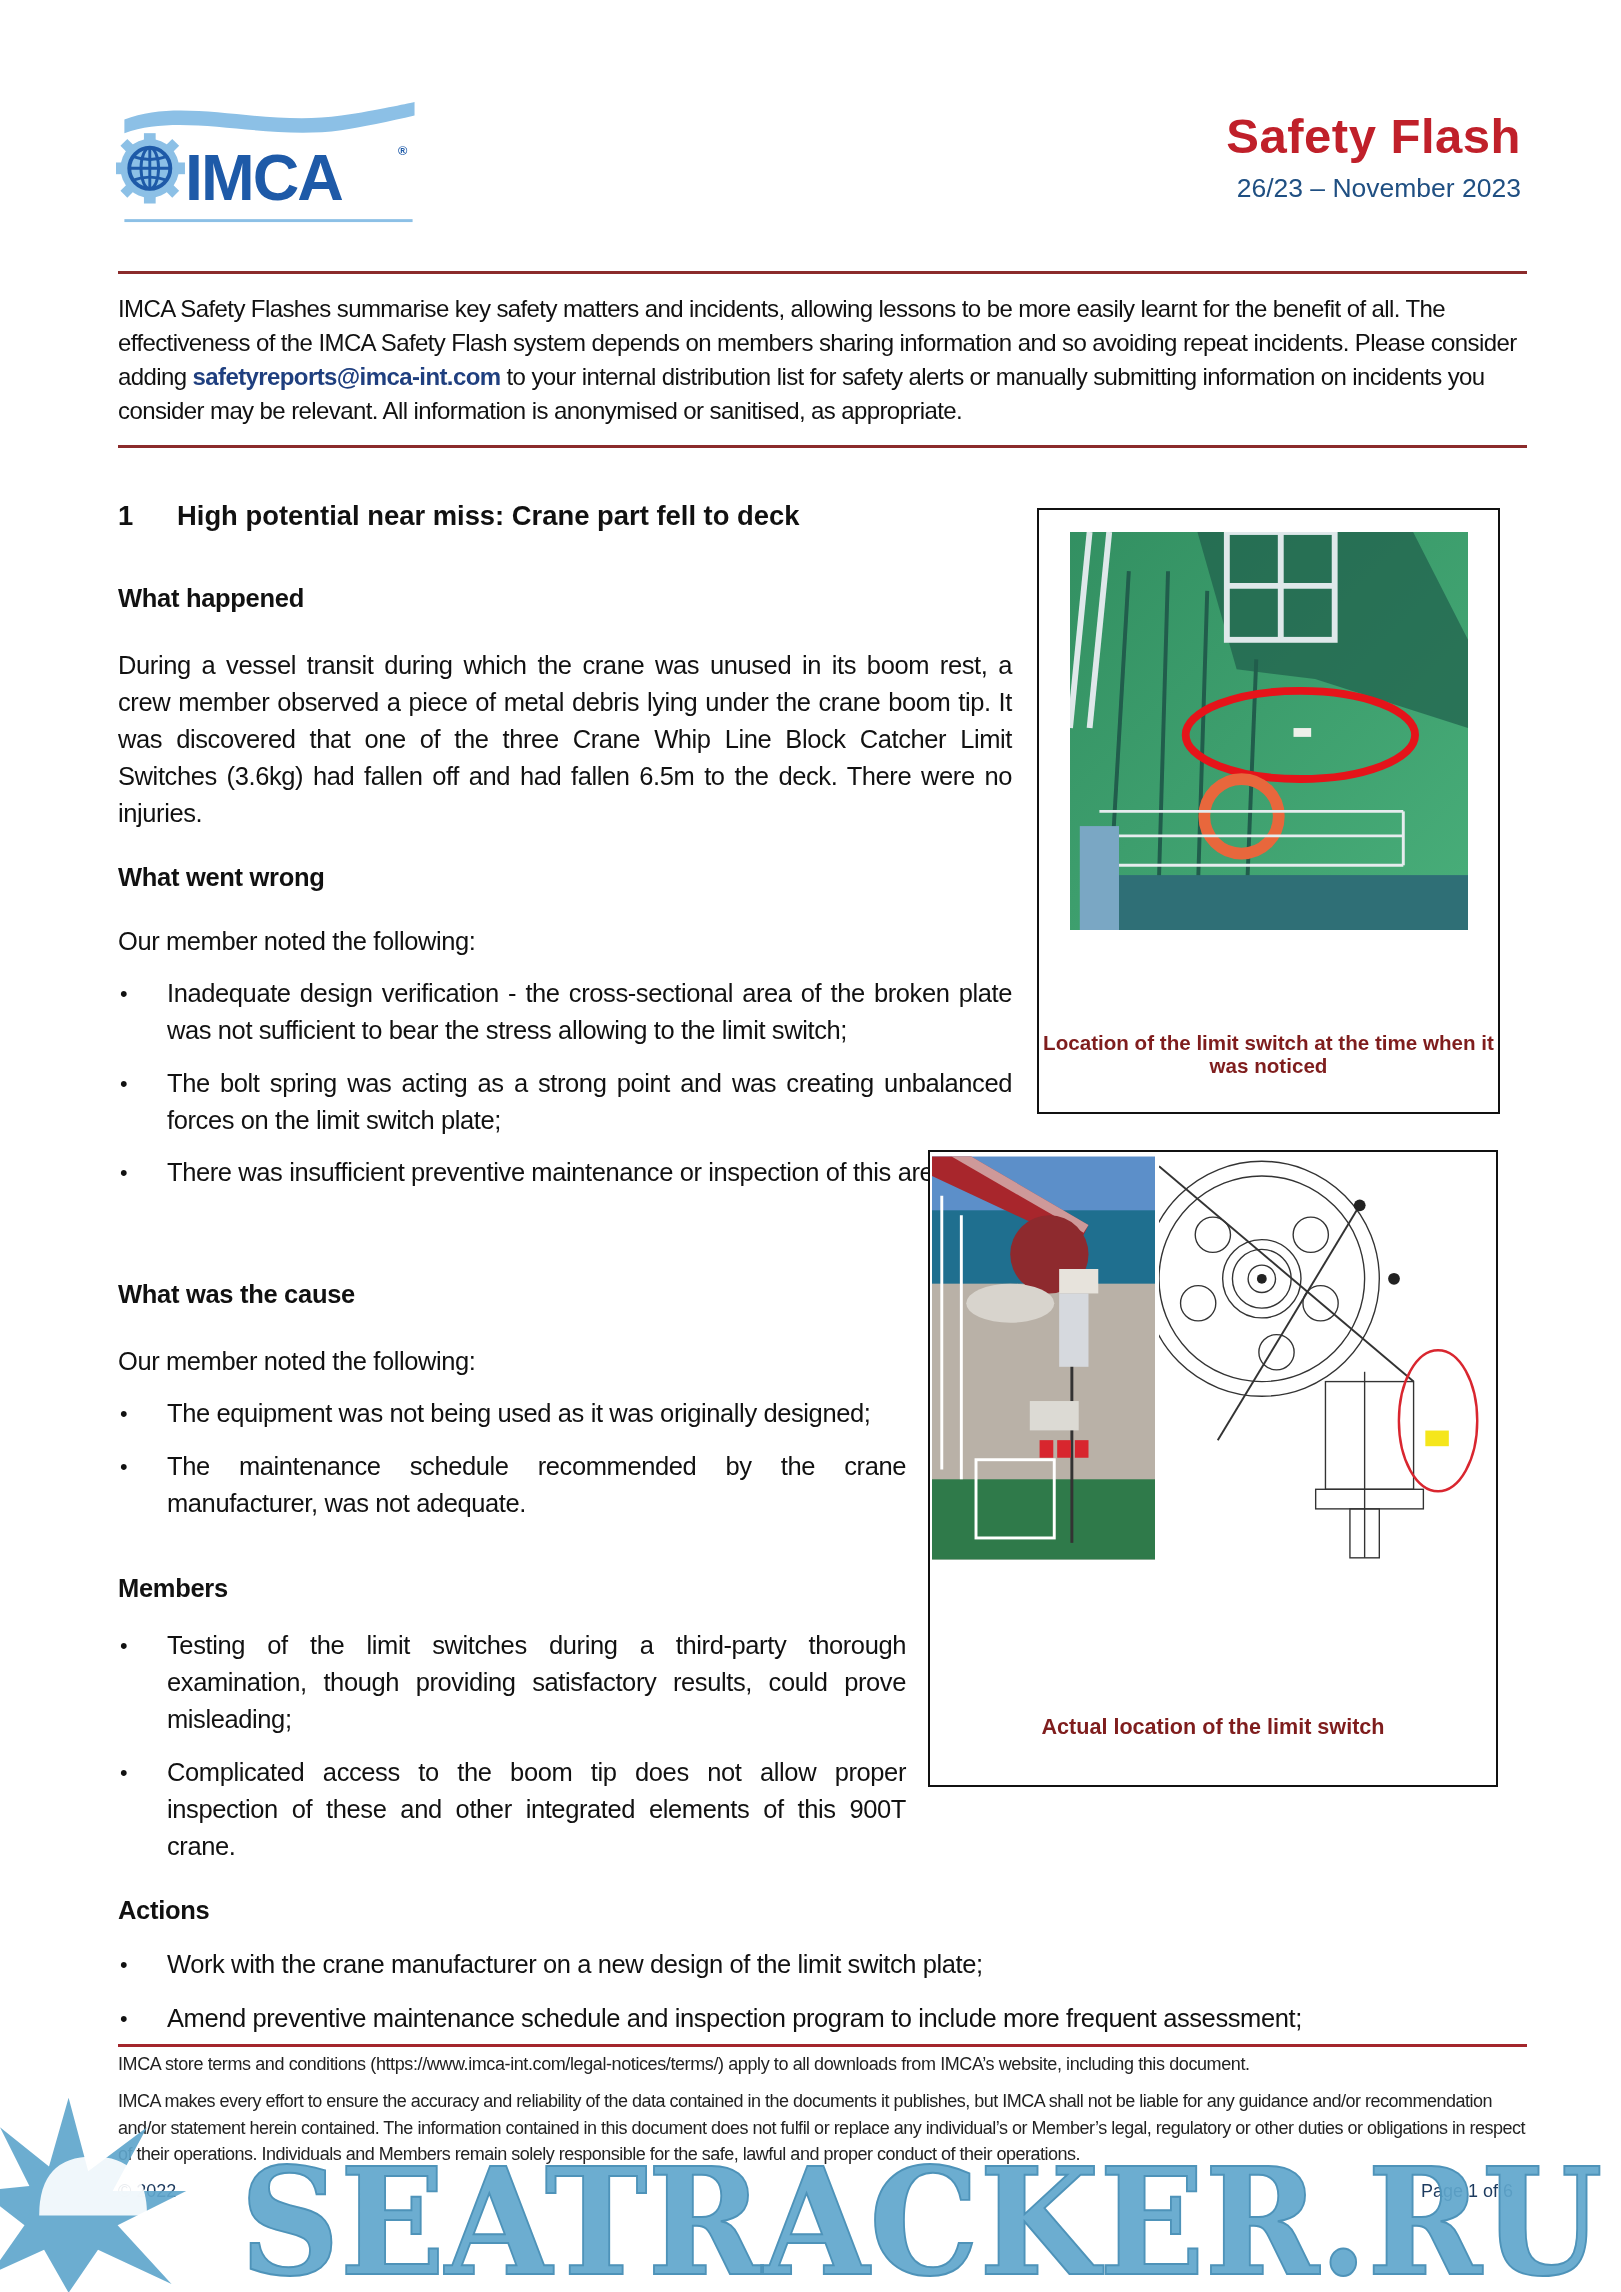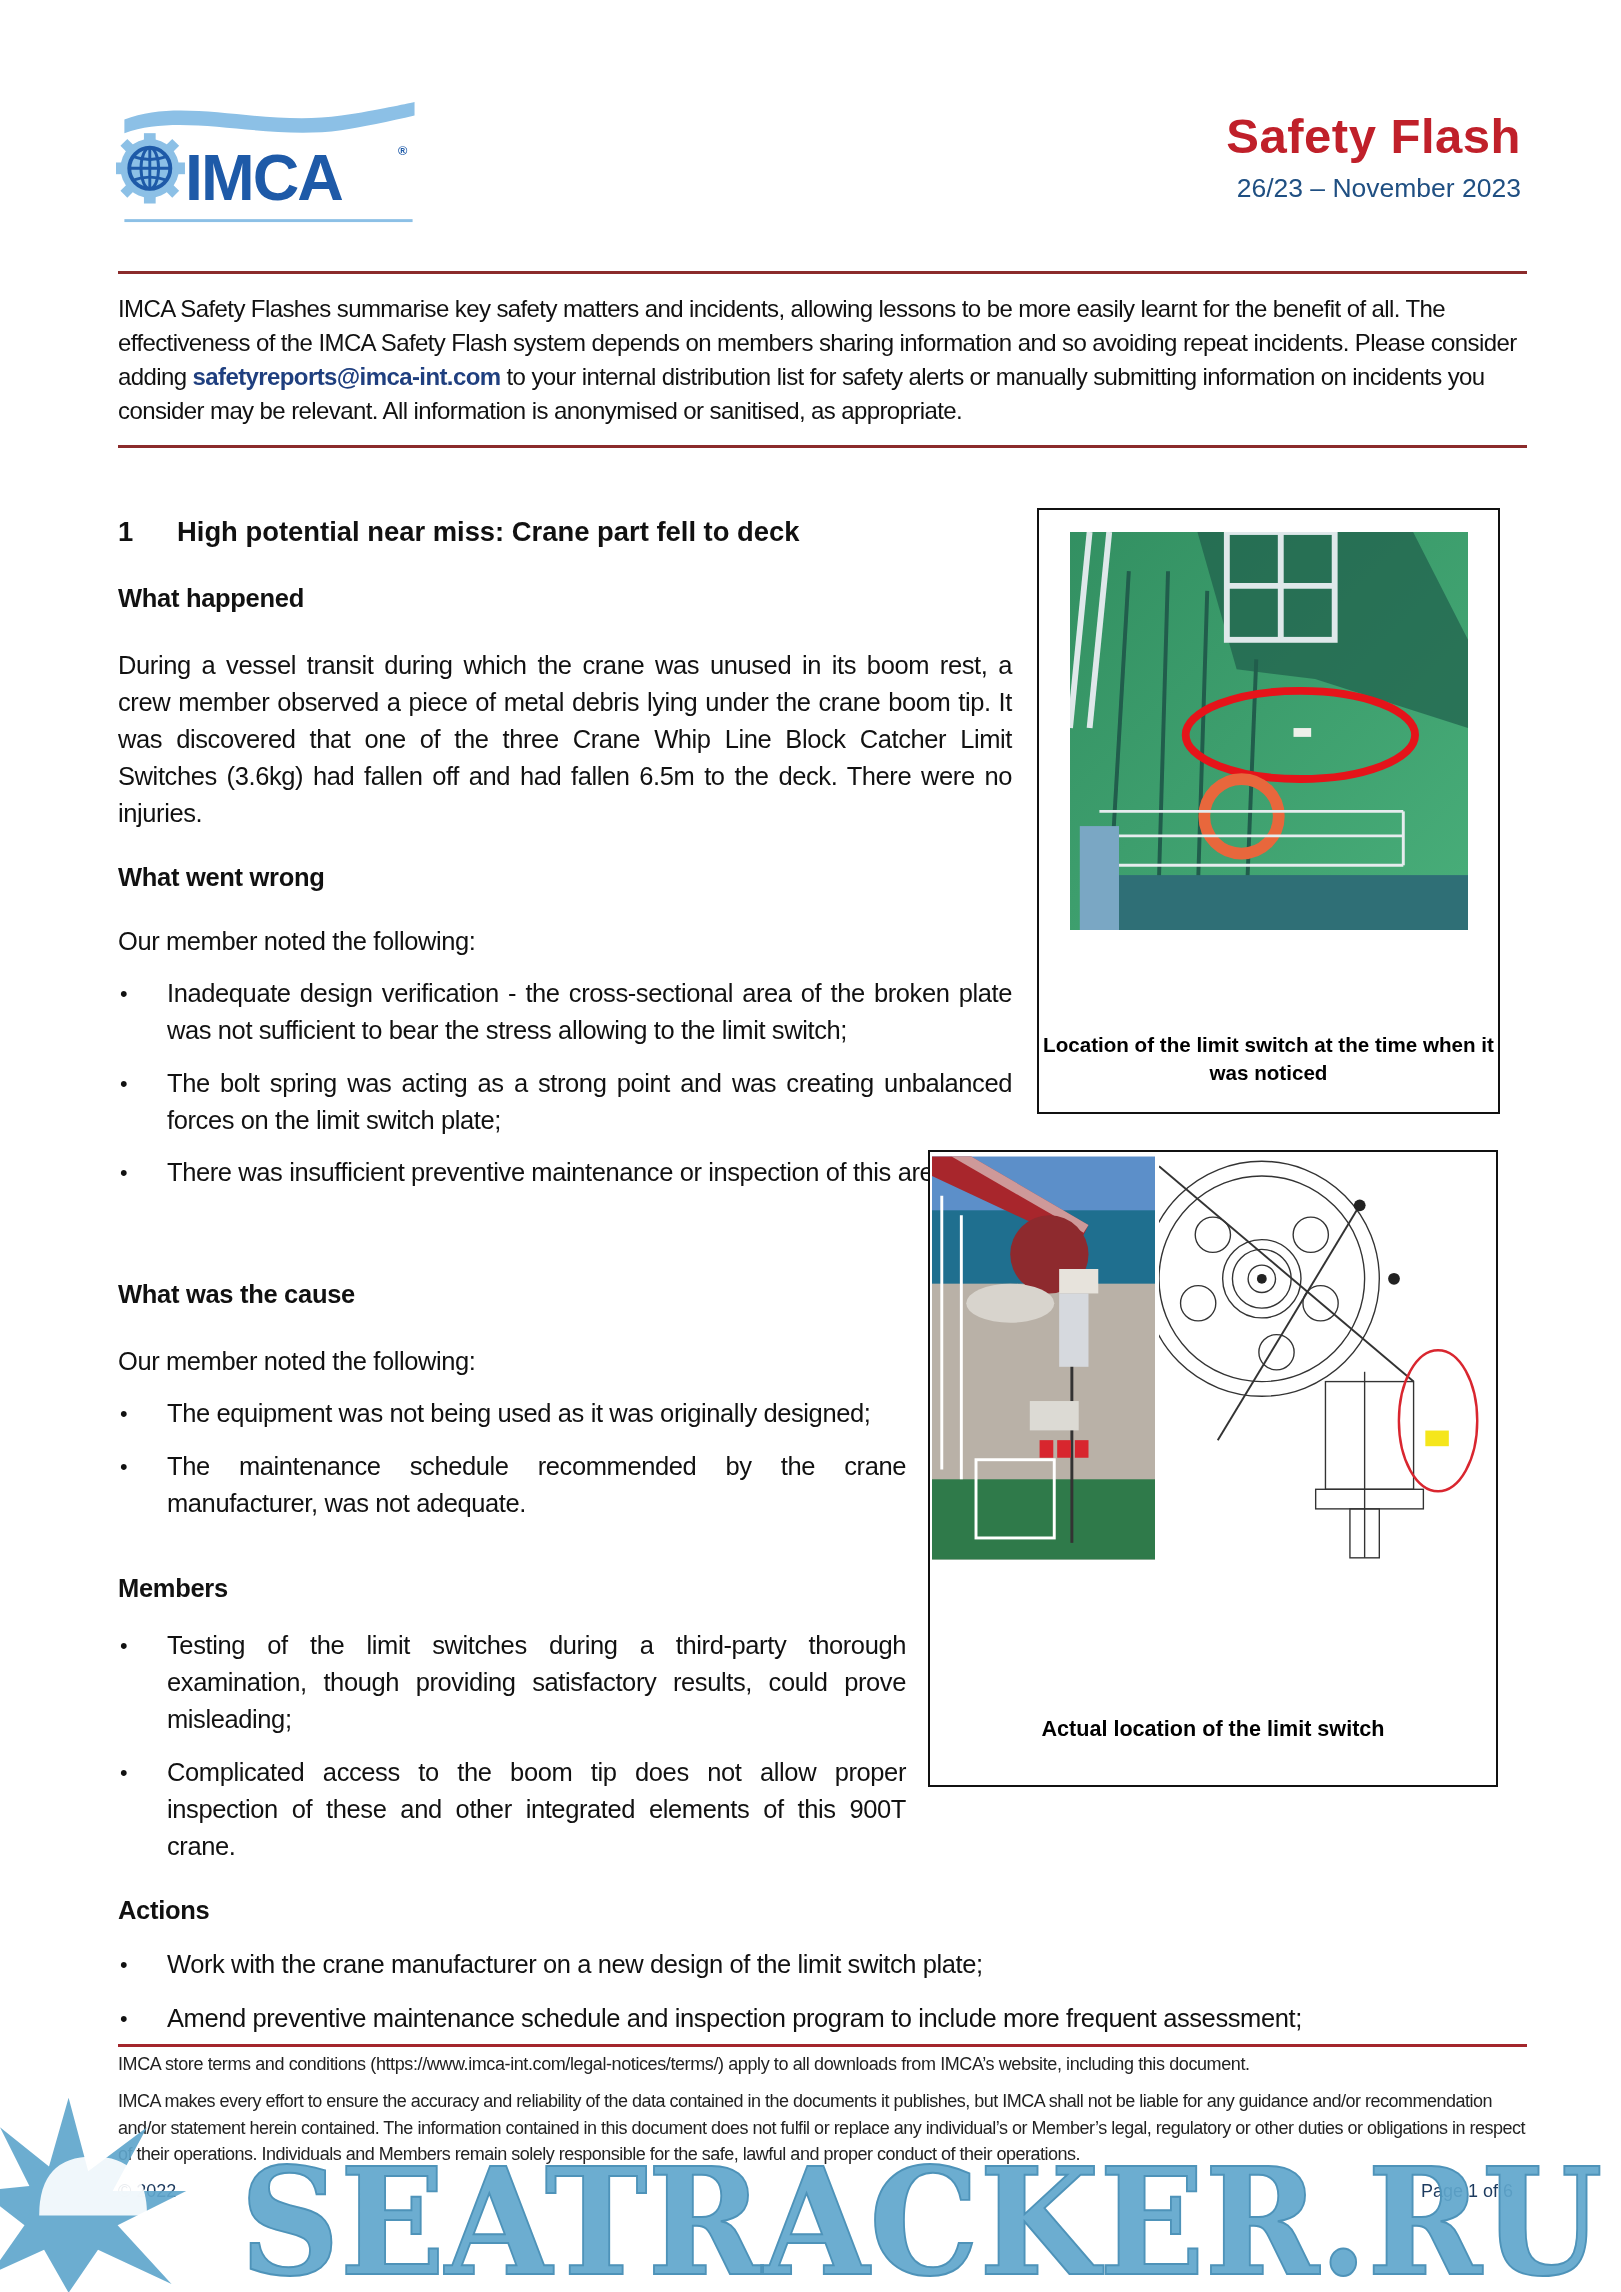--- a/index.html
+++ b/index.html
@@ -25,42 +25,42 @@
   
   .h1 { font-size: 27.4px; font-weight: bold; }
   .h1 .num { display: inline-block; width: 59px; }
   .h2 { font-size: 25.5px; font-weight: bold; letter-spacing: -0.3px; }
   .para { font-size: 25.5px; line-height: 37px; text-align: justify; letter-spacing: -0.4px; }
   .bullets { list-style: none; margin: 0; padding: 0; }
   .bullets li { position: relative; padding-left: 49px; font-size: 25.5px; line-height: 37px;
                 text-align: justify; margin-bottom: 15.7px; letter-spacing: -0.4px; }
   .bullets li .dot { position: absolute; left: 2px; top: 0; font-size: 21.6px; }
 
-  #section-title { left: 118px; top: 516px; }
+  #section-title { left: 118px; top: 500px; }
   #what-happened-h { left: 118px; top: 584px; }
   #what-happened-p { left: 118px; top: 647px; width: 894px; }
   #went-wrong-h { left: 118px; top: 863px; }
   #went-wrong-intro { left: 118px; top: 923px; }
   #went-wrong-list { left: 118px; top: 975px; width: 894px; }
   #went-wrong-list li:nth-child(3) { width: 796px; text-align: left; }
   #cause-h { left: 118px; top: 1280px; }
   #cause-intro { left: 118px; top: 1343px; }
   #cause-list { left: 118px; top: 1395px; width: 788px; }
   #lessons-h { left: 118px; top: 1574px; }
   #lessons-list { left: 118px; top: 1627px; width: 788px; }
   #actions-h { left: 118px; top: 1896px; }
   #actions-list { left: 118px; top: 1946px; width: 1411px; }
   #actions-list li { text-align: left; margin-bottom: 16.7px; }
 
   
   .figure { position: absolute; border: 2.9px solid #111; background: #fff; box-sizing: border-box; }
   #figure-1 { left: 1037px; top: 508px; width: 463px; height: 606px; }
   #figure-2 { left: 928px; top: 1150px; width: 570px; height: 637px; }
   .caption { position: absolute; left: 0; right: 0; text-align: center; font-weight: bold;
-             font-size: 20.6px; line-height: 28px; color: #000000; }
+             font-size: 20.6px; line-height: 23px; color: #7f1d1d; }
   #figure-1 .caption { top: 521px; }
   #figure-2 .caption { top: 563px; font-size: 21.6px; }
 
   
   #footer-terms { left: 118px; top: 2054px; font-size: 18px; letter-spacing: -0.4px; color: #222; }
   #footer-disclaimer { left: 118px; top: 2088px; width: 1411px; font-size: 18px; line-height: 26.5px;
                        letter-spacing: -0.5px; color: #222; }
   #footer-copyright { left: 118px; top: 2181px; font-size: 18px; color: #1c3a5e; }
   #footer-page { right: 108px; top: 2181px; font-size: 18px; color: #1c3a5e; }
 

